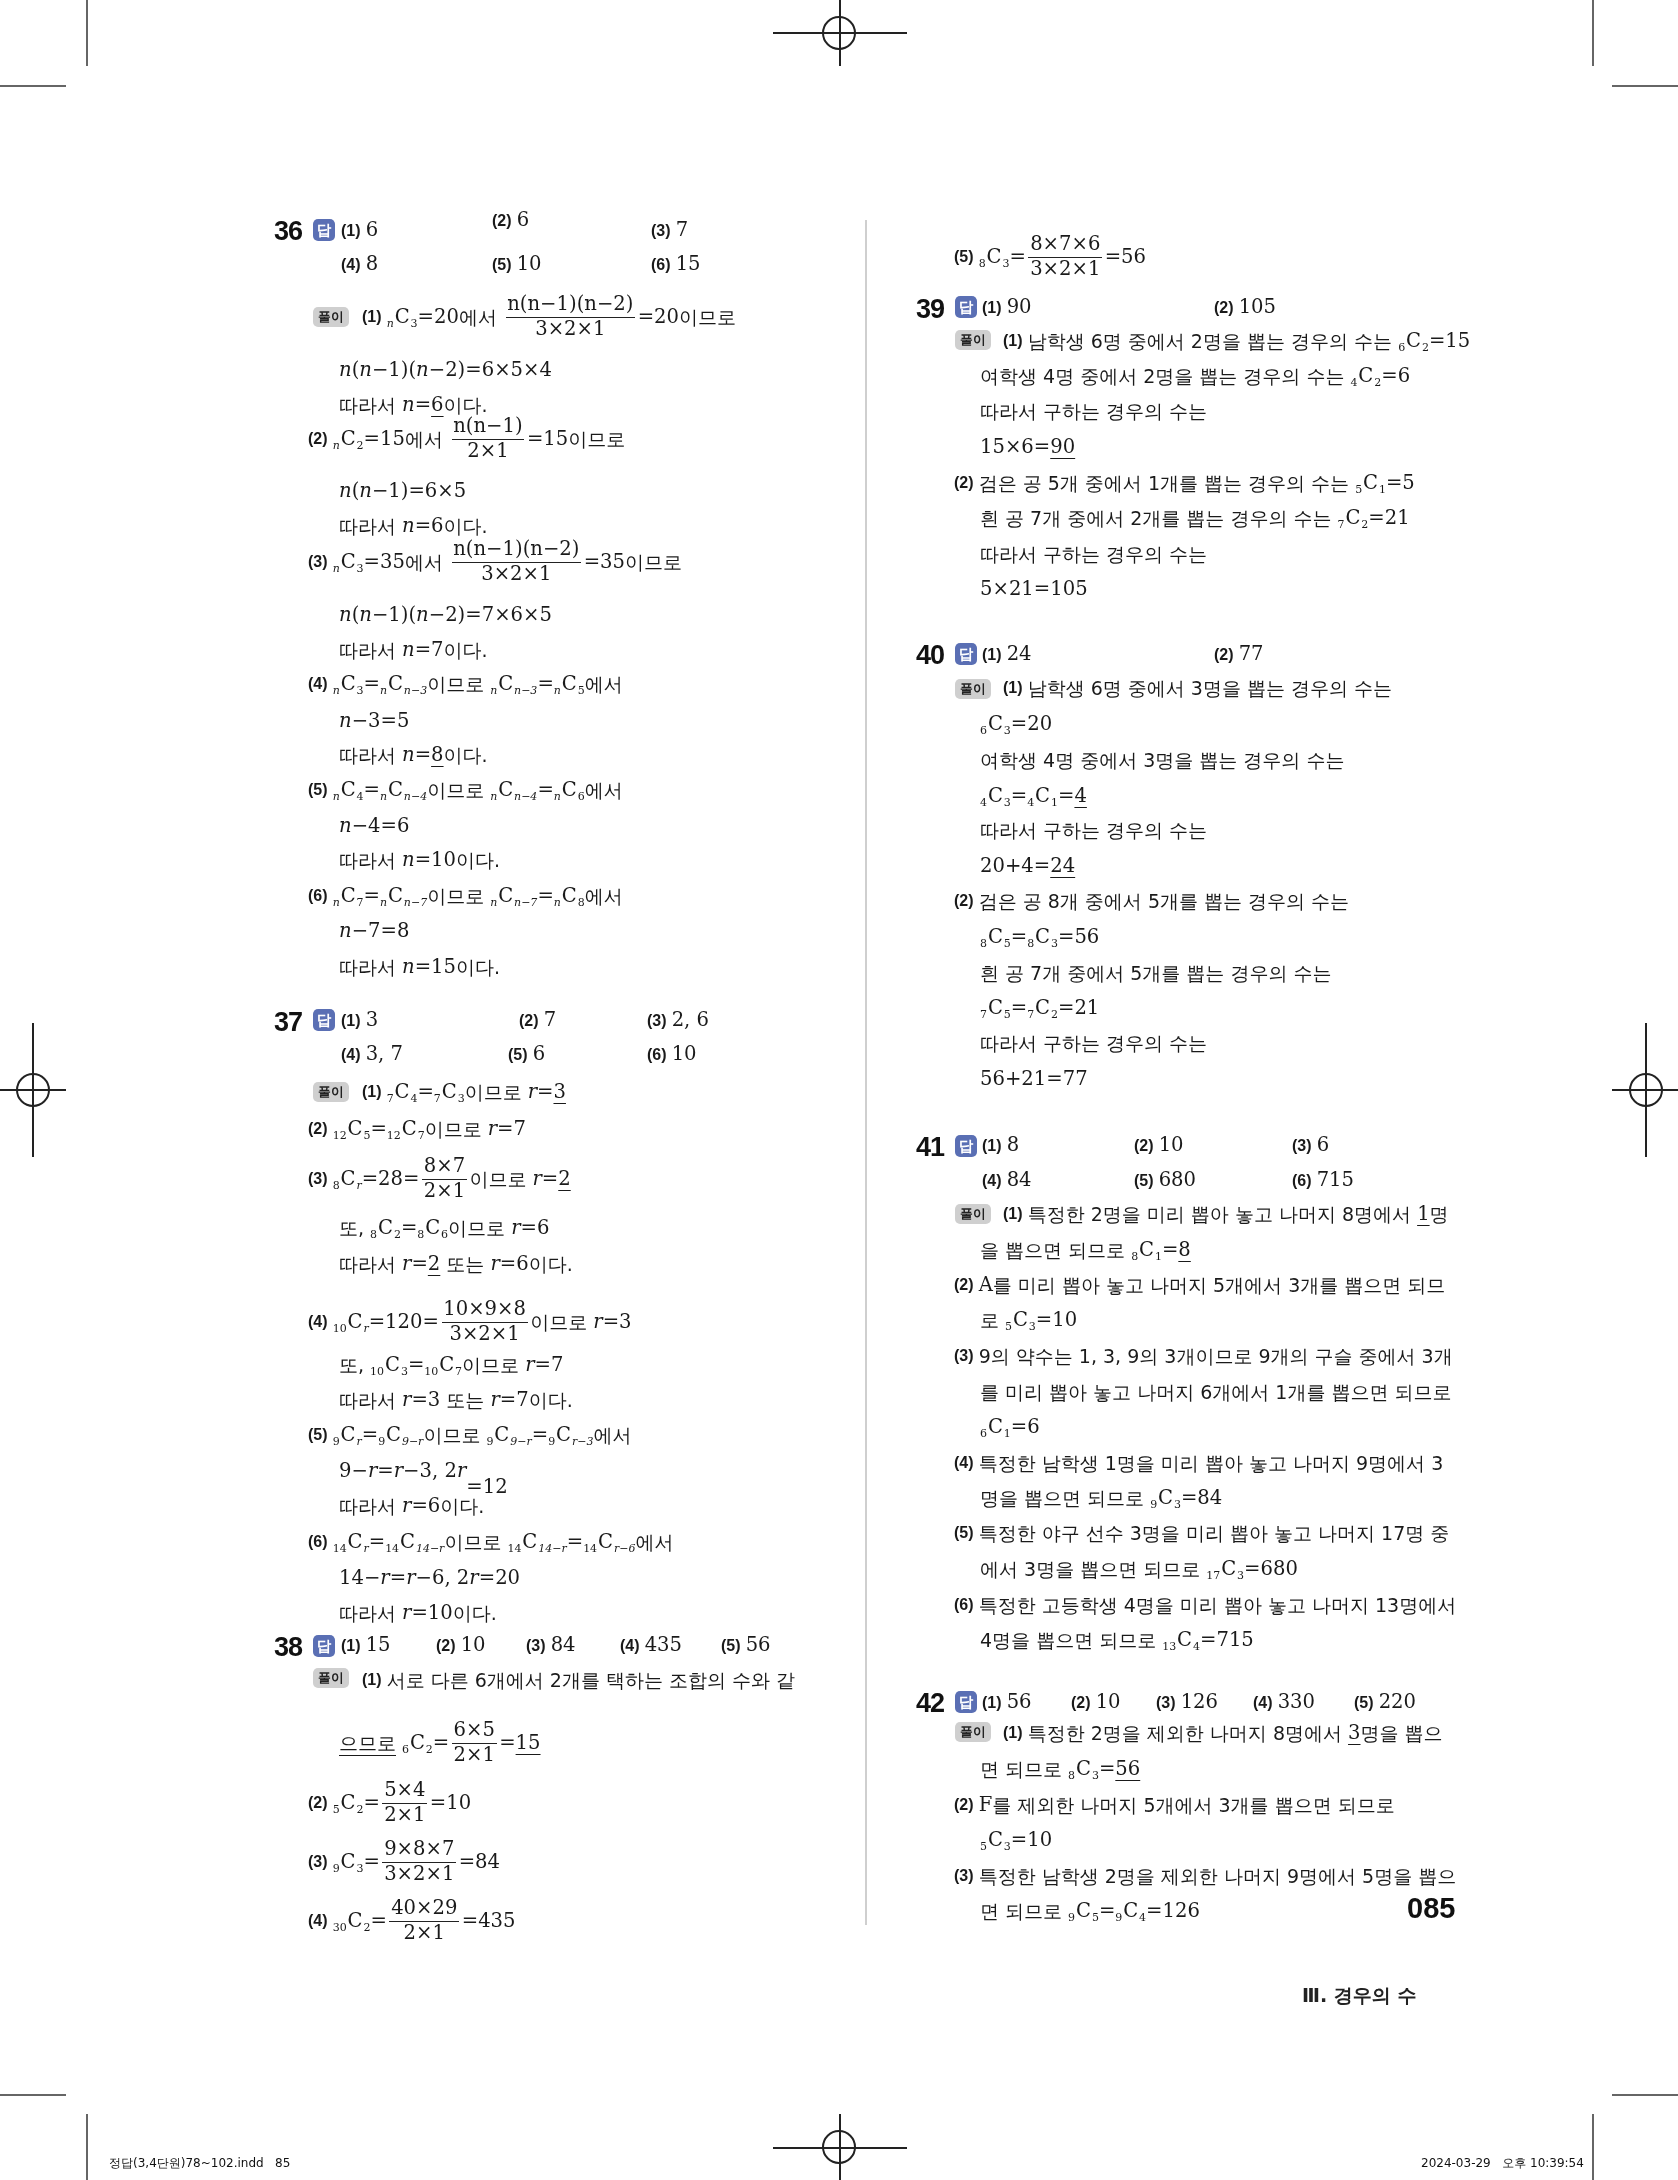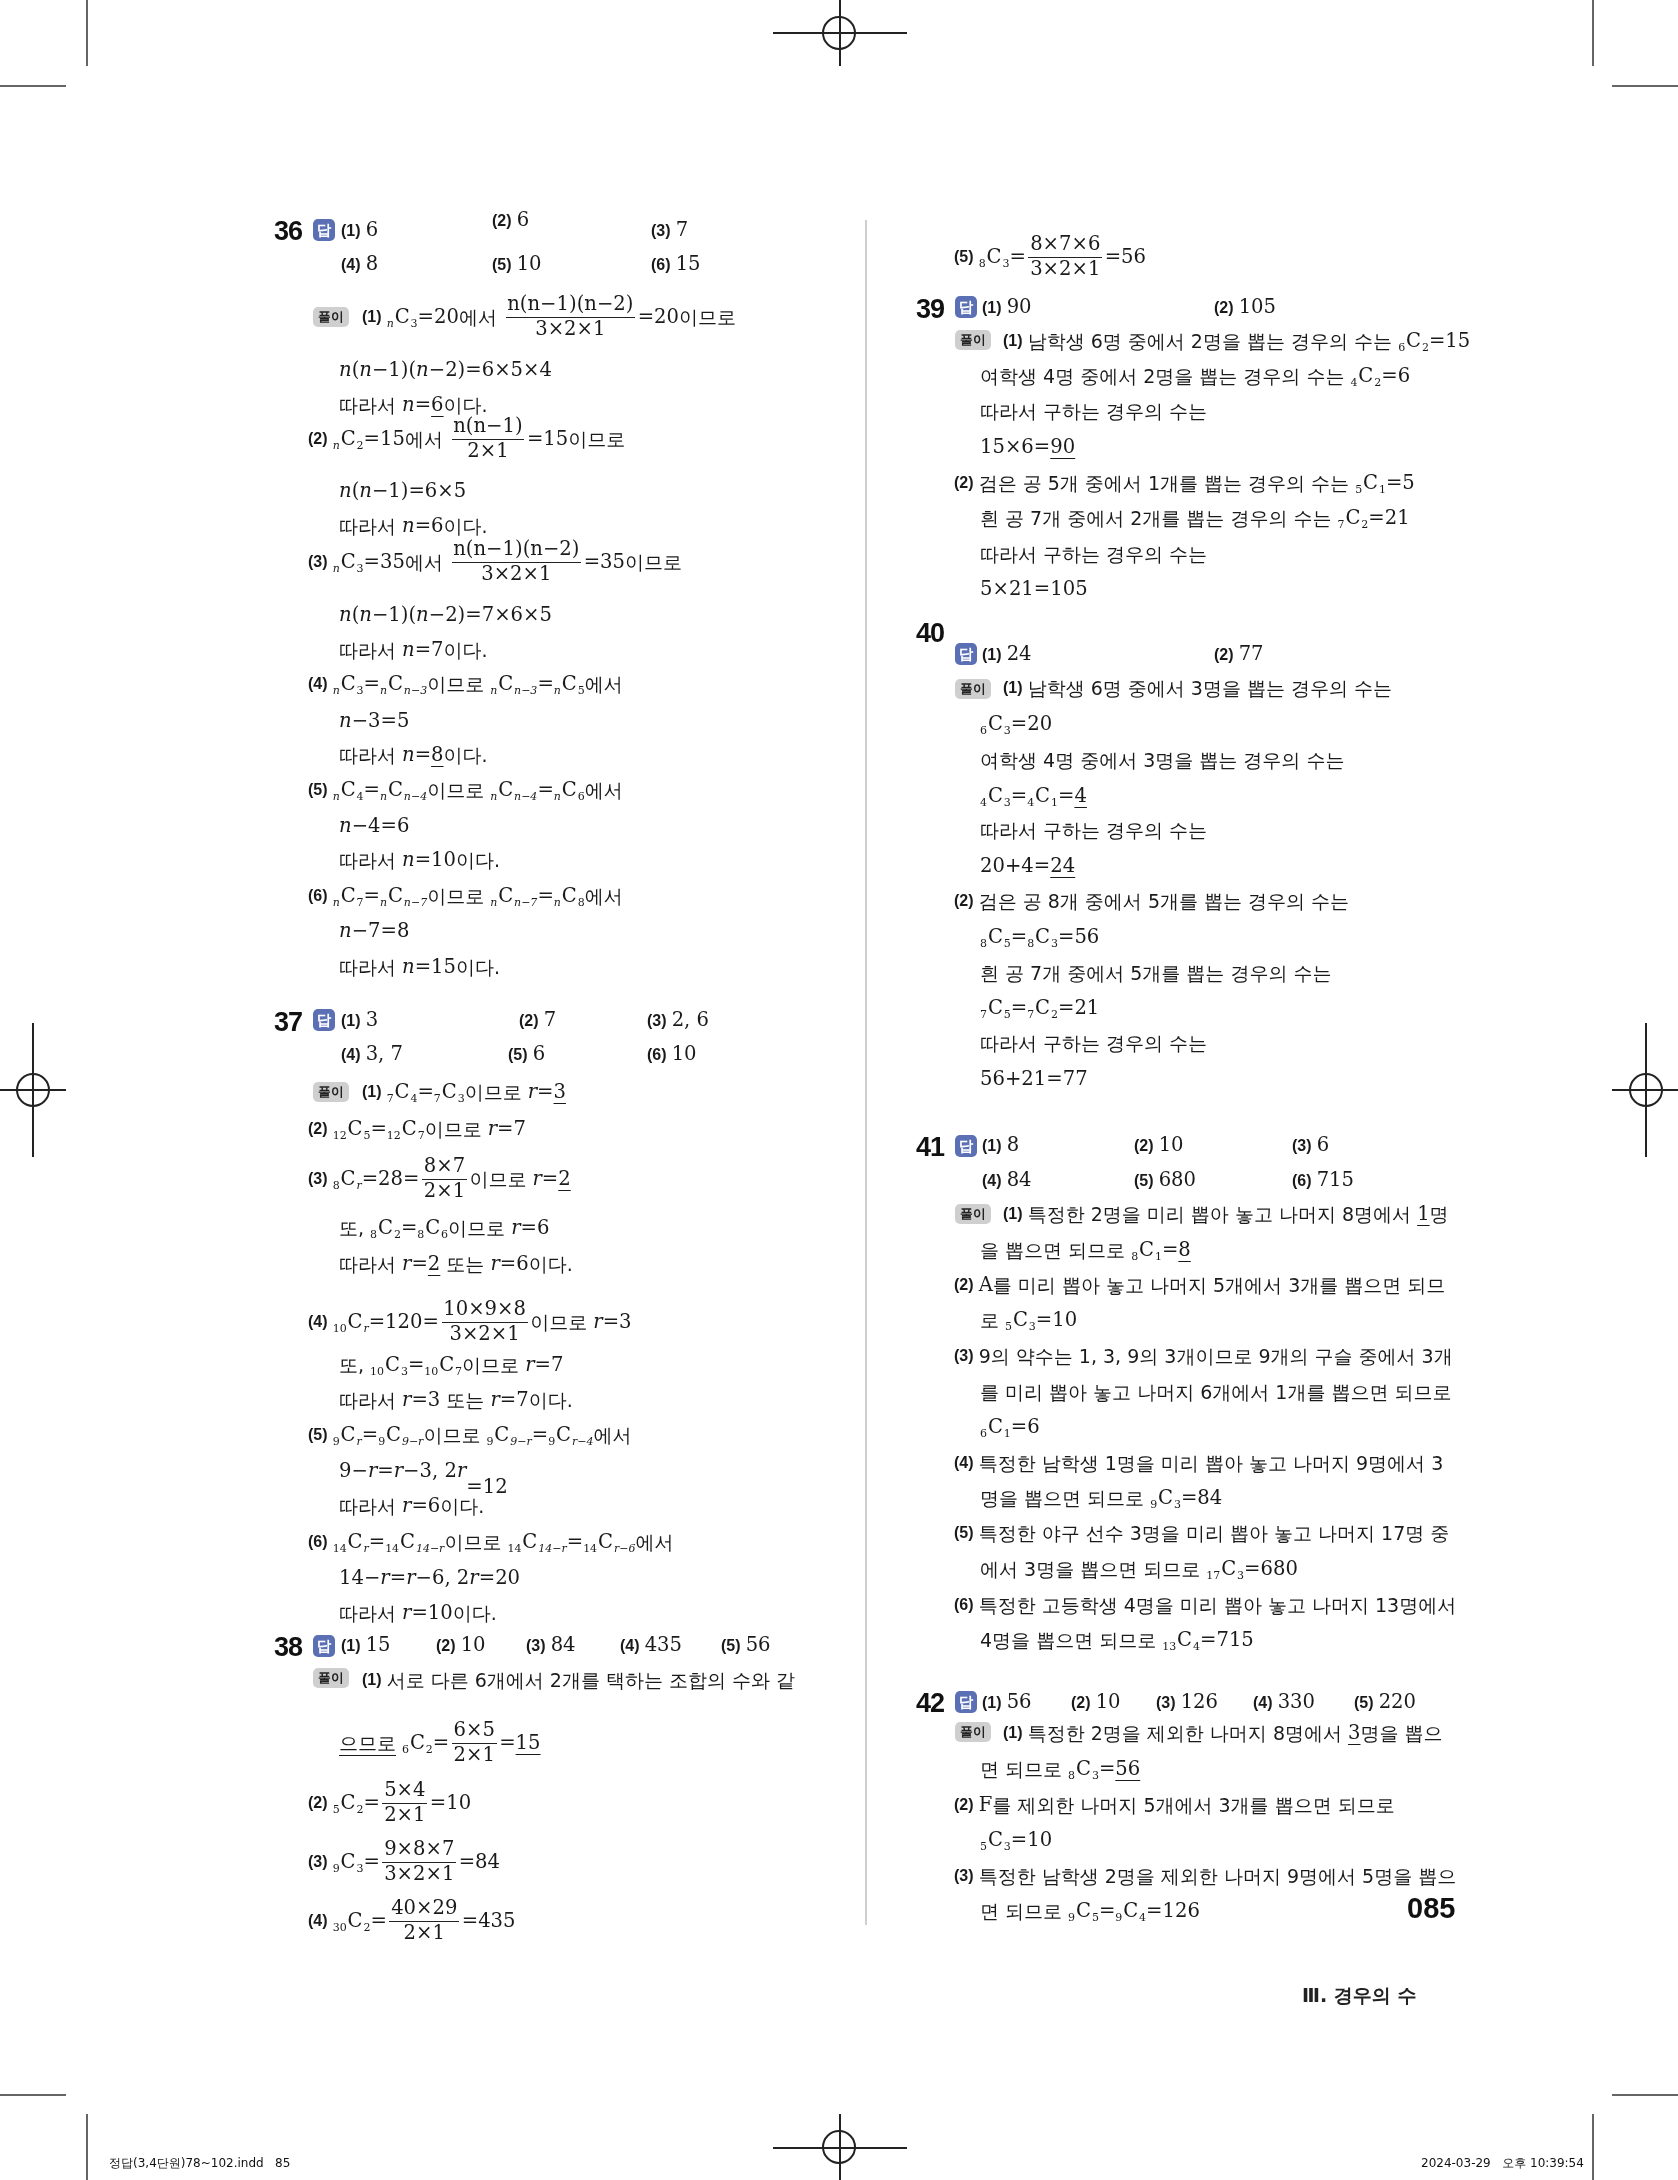--- a/index.html
+++ b/index.html
@@ -371,21 +371,21 @@
         <span class="pre">9</span>
         <span style="white-space: pre;">C</span>
         <span class="sub mi">9−r</span>
         <span class="kr" style="white-space: pre;">이므로 </span>
         <span class="pre">9</span>
         <span style="white-space: pre;">C</span>
         <span class="sub mi">9−r</span>
         <span style="white-space: pre;">=</span>
         <span class="pre">9</span>
         <span style="white-space: pre;">C</span>
-        <span class="sub mi">r−4</span>
+        <span class="sub mi">r−3</span>
         <span class="kr" style="white-space: pre;">에서</span>
       </div>
       <div class="line" style="left: 339px; top: 1454px; height: 34px;">
         <span style="white-space: pre;">9−</span>
         <span class="mi">r</span>
         <span style="white-space: pre;">=</span>
         <span class="mi">r</span>
         <span style="white-space: pre;">−3, 2</span>
         <span class="mi">r</span>
         <span style="white-space: pre; margin-top: 32px;">=12</span>
@@ -551,21 +551,21 @@
         <span style="white-space: pre;">=21</span>
       </div>
       <div class="line" style="left: 980px; top: 537px; height: 34px;">
         <span class="kr" style="white-space: pre;">따라서 구하는 경우의 수는</span>
       </div>
       <div class="line" style="left: 980px; top: 572px; height: 34px;">
         <span style="white-space: pre;">5×21=105</span>
       </div>
     </div>
     <div>
-      <div class="pnum" style="left: 916px; top: 620px;">40</div>
+      <div class="pnum" style="left: 916px; top: 642px;">40</div>
       <div class="badge-dap" style="left: 955px; top: 643px;">답</div>
       <div class="ans" style="left: 982px; top: 644px;"><span class="lbl">(1)</span><span>24</span></div>
       <div class="ans" style="left: 1214px; top: 644px;"><span class="lbl">(2)</span><span>77</span></div>
       <div class="badge-pul" style="left: 955px; top: 679px;">풀이</div>
       <div class="line" style="left: 1003px; top: 671px; height: 34px;">
         <span class="lbl">(1)</span>
         <span class="kr" style="white-space: pre;">남학생 6명 중에서 3명을 뽑는 경우의 수는</span>
       </div>
       <div class="line" style="left: 980px; top: 707px; height: 34px;">
         <span class="pre">6</span>

